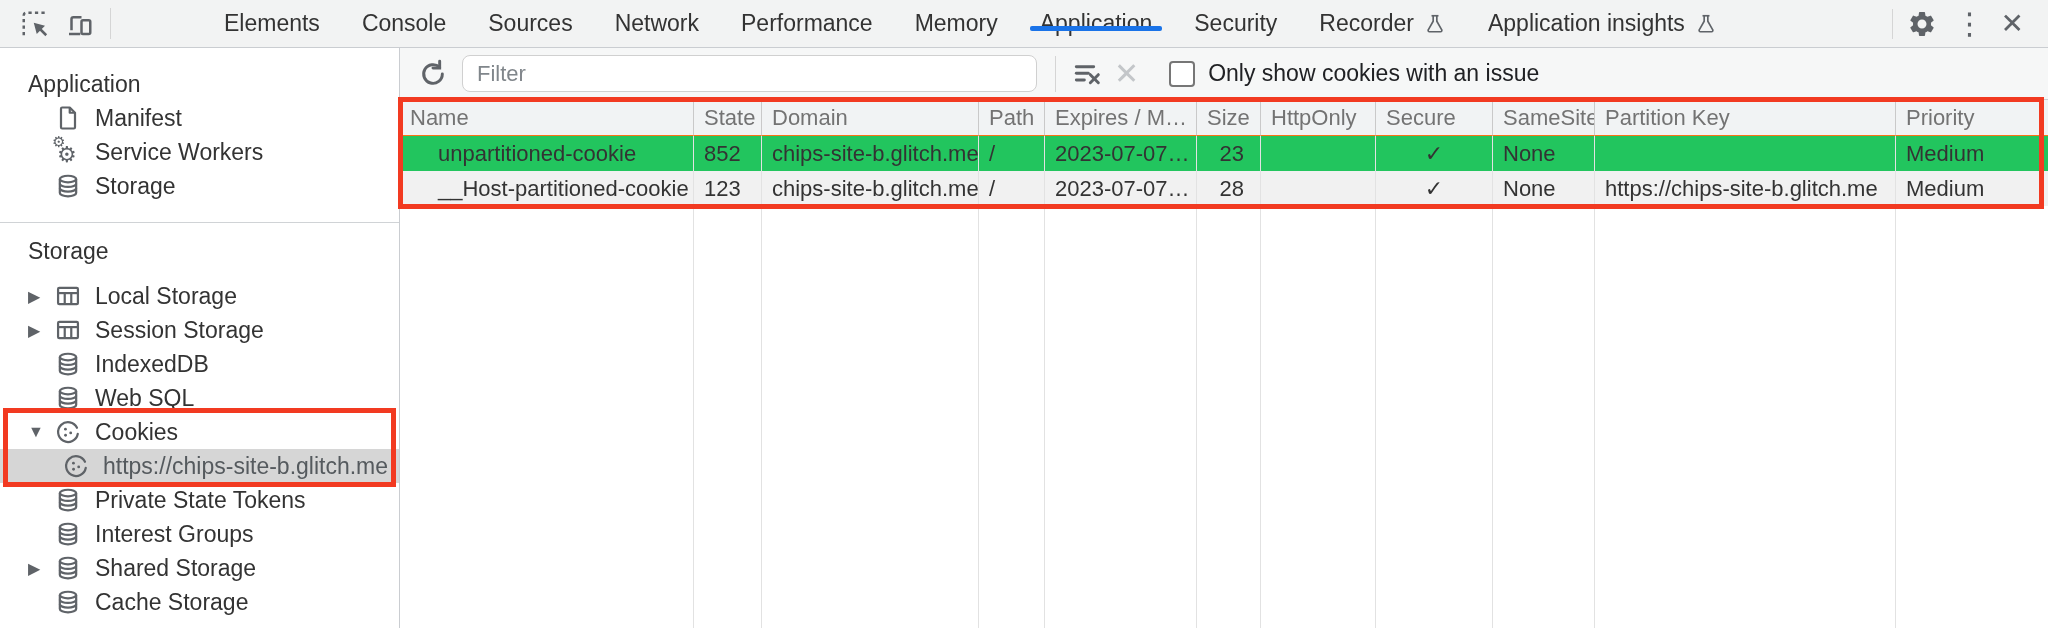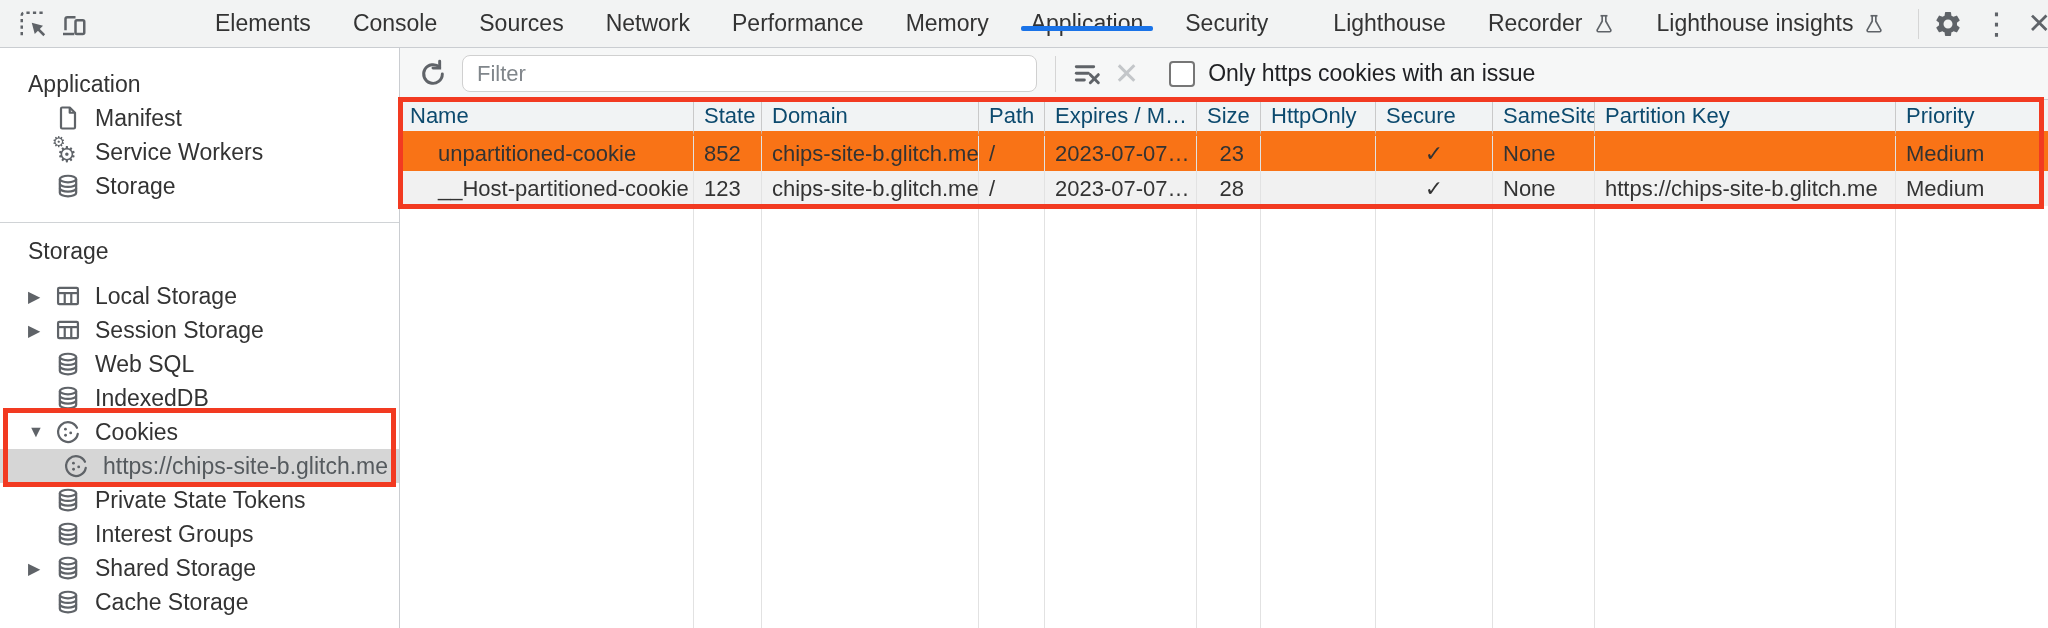--- a/index.html
+++ b/index.html
@@ -80,27 +80,27 @@
   .checkbox { width:26px; height:26px; border:2px solid #767676; border-radius:4px; background:#fff; margin-left:22px; flex:0 0 26px; }
   .cb-label { font-size:23px; color:#202124; margin-left:13px; white-space:nowrap; }
 
   
   .grid {
     flex:1; display:grid; font-size:22px;
     grid-template-columns:294px 68px 217px 66px 152px 64px 115px 117px 102px 301px 1fr;
     grid-template-rows:36px 35px 35px 1fr;
   }
   .hc {
-    background:#f1f3f4; border-right:1px solid #c9c9c9; border-bottom:5px solid #f97316;
-    display:flex; align-items:center; padding:0 10px; white-space:nowrap; overflow:hidden; color:#0c4a6e;
+    background:#f1f3f4; border-right:1px solid #c9c9c9; border-bottom:1px solid #f97316;
+    display:flex; align-items:center; padding:0 10px; white-space:nowrap; overflow:hidden; color:#737373;
   }
   .hc:nth-child(11) { border-right:none; }
   .dc {
     display:flex; align-items:center; padding:0 10px; border-right:1px solid #e2e2e2;
-    white-space:nowrap; overflow:hidden; text-overflow:ellipsis; color:#333; background:#f97316;
+    white-space:nowrap; overflow:hidden; text-overflow:ellipsis; color:#333; background:#22c55e;
   }
   .dc.striped { background:#f1f1f1; }
   .dc.name { padding-left:38px; }
   .dc.num { justify-content:flex-end; padding-right:16px; }
   .dc.center { justify-content:center; }
   .dc.last { border-right:none; }
   .fc { border-right:1px solid #e2e2e2; background:#fff; }
   .fc.last { border-right:none; }
   .table-redbox {
     position:absolute; left:-2px; top:49px; width:1646px; height:112px;
@@ -147,32 +147,29 @@
         </div>
       <div class="tab">
           <span>Memory</span>
         </div>
       <div class="tab active">
           <span>Application</span>
         </div>
       <div class="tab">
           <span>Security</span>
         </div>
-      <div class="tab gap-before">
-          <span>Lighthouse</span>
-        </div>
       <div class="tab">
         <span>Recorder</span>
         <svg class="icon" width="22" height="24" viewBox="0 0 24 24" fill="none" stroke="#5f6368" stroke-width="1.8" stroke-linejoin="round">
           <path d="M10 3v6l-5.2 9.1A1.5 1.5 0 0 0 6.1 20.5h11.8a1.5 1.5 0 0 0 1.3-2.4L14 9V3"></path>
           <path d="M8.2 3h7.6"></path>
         </svg>
       </div>
       <div class="tab">
-        <span>Lighthouse insights</span>
+        <span>Application insights</span>
         <svg class="icon" width="22" height="24" viewBox="0 0 24 24" fill="none" stroke="#5f6368" stroke-width="1.8" stroke-linejoin="round">
           <path d="M10 3v6l-5.2 9.1A1.5 1.5 0 0 0 6.1 20.5h11.8a1.5 1.5 0 0 0 1.3-2.4L14 9V3"></path>
           <path d="M8.2 3h7.6"></path>
         </svg>
       </div>
     </nav>
 
     <div class="tb-right">
       <div class="tb-divider"></div>
       <div class="tb-iconbtn">
@@ -247,32 +244,32 @@
         </div>
 
         <div class="tree-item">
           <span class="arrow"></span>
           <svg class="ticon" viewBox="0 0 24 24" fill="none" stroke="#5f6368" stroke-width="1.9">
             <ellipse cx="12" cy="6" rx="7" ry="2.8"></ellipse>
             <path d="M5 6v12c0 1.55 3.13 2.8 7 2.8s7-1.25 7-2.8V6"></path>
             <path d="M19 10c0 1.55-3.13 2.8-7 2.8S5 11.55 5 10"></path>
             <path d="M19 14c0 1.55-3.13 2.8-7 2.8S5 15.55 5 14"></path>
           </svg>
+          <span>IndexedDB</span>
+        </div>
+
+        <div class="tree-item">
+          <span class="arrow"></span>
+          <svg class="ticon" viewBox="0 0 24 24" fill="none" stroke="#5f6368" stroke-width="1.9">
+            <ellipse cx="12" cy="6" rx="7" ry="2.8"></ellipse>
+            <path d="M5 6v12c0 1.55 3.13 2.8 7 2.8s7-1.25 7-2.8V6"></path>
+            <path d="M19 10c0 1.55-3.13 2.8-7 2.8S5 11.55 5 10"></path>
+            <path d="M19 14c0 1.55-3.13 2.8-7 2.8S5 15.55 5 14"></path>
+          </svg>
           <span>Web SQL</span>
-        </div>
-
-        <div class="tree-item">
-          <span class="arrow"></span>
-          <svg class="ticon" viewBox="0 0 24 24" fill="none" stroke="#5f6368" stroke-width="1.9">
-            <ellipse cx="12" cy="6" rx="7" ry="2.8"></ellipse>
-            <path d="M5 6v12c0 1.55 3.13 2.8 7 2.8s7-1.25 7-2.8V6"></path>
-            <path d="M19 10c0 1.55-3.13 2.8-7 2.8S5 11.55 5 10"></path>
-            <path d="M19 14c0 1.55-3.13 2.8-7 2.8S5 15.55 5 14"></path>
-          </svg>
-          <span>IndexedDB</span>
         </div>
 
         <div class="tree-item">
           <span class="arrow">▼</span>
           <svg class="ticon" viewBox="0 0 24 24" fill="none" stroke="#5f6368" stroke-width="1.9" stroke-linecap="round">
             <path d="M19.7 8.4 A8.5 8.5 0 1 0 20.4 13.5"></path>
             <circle cx="9.8" cy="9.6" r="1.2" fill="#5f6368" stroke="none"></circle>
             <circle cx="14.3" cy="12.8" r="1.2" fill="#5f6368" stroke="none"></circle>
             <circle cx="9.9" cy="14.8" r="1.2" fill="#5f6368" stroke="none"></circle>
           </svg>
@@ -352,21 +349,21 @@
           <svg class="icon" width="32" height="32" viewBox="0 0 24 24" fill="none" stroke="#5f6368" stroke-width="2.2" stroke-linecap="round">
             <path d="M4 6.5h13"></path>
               <path d="M4 11.5h9"></path>
               <path d="M4 16.5h6"></path>
             <path d="M14.5 12.5l6 6"></path>
               <path d="M20.5 12.5l-6 6"></path>
           </svg>
         </div>
         <div class="xdisabled"><span>✕</span></div>
         <div class="checkbox"></div>
-        <span class="cb-label">Only https cookies with an issue</span>
+        <span class="cb-label">Only show cookies with an issue</span>
       </div>
 
       <div class="grid">
 
         <div class="hc">Name</div>
         <div class="hc">State</div>
         <div class="hc">Domain</div>
         <div class="hc">Path</div>
         <div class="hc">Expires / M…</div>
         <div class="hc">Size</div>

